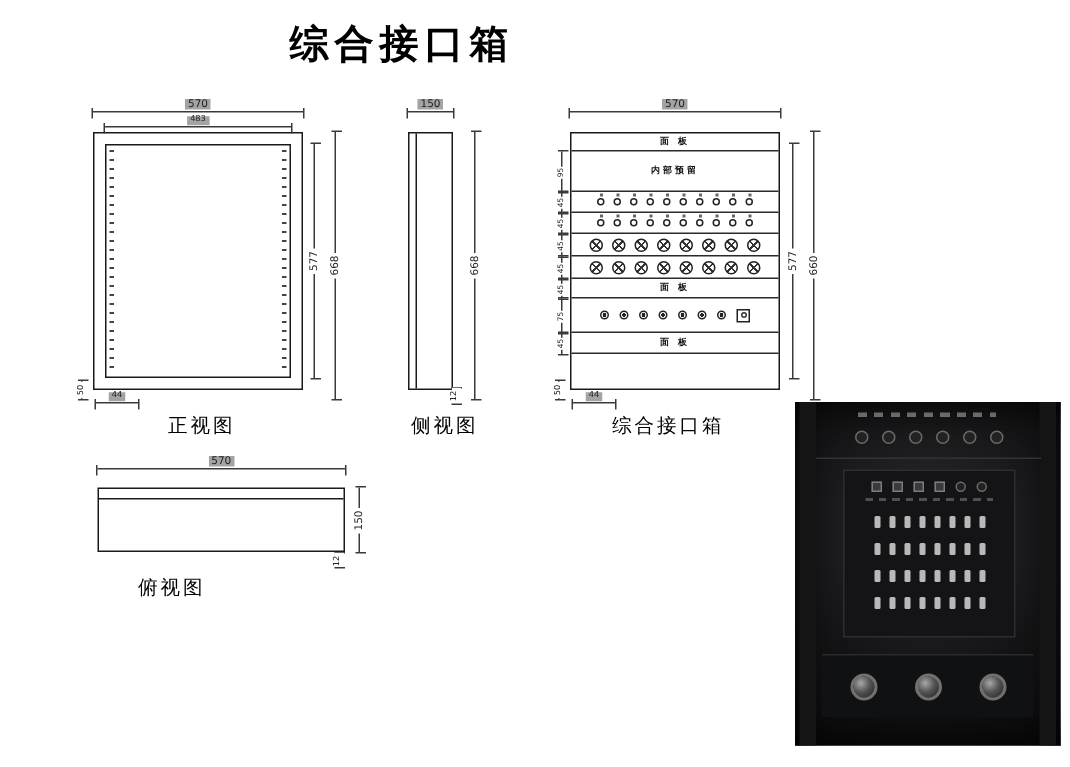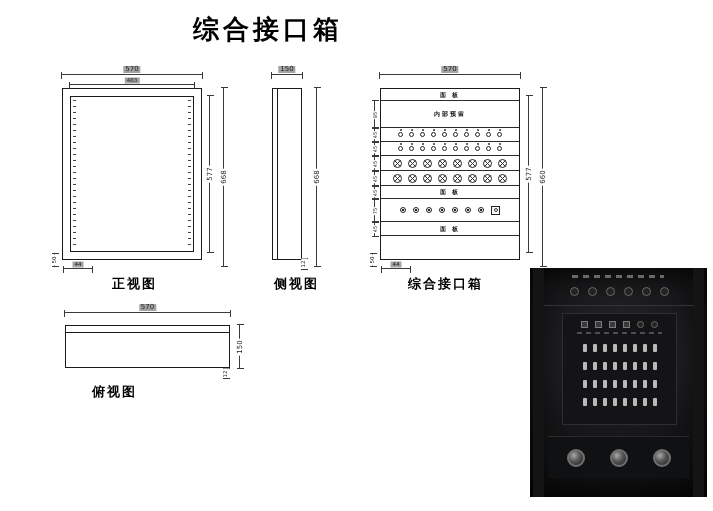--- a/index.html
+++ b/index.html
@@ -8,21 +8,21 @@
   .canvas{position:relative;width:713px;height:511px;background:#fff;overflow:hidden}
 
   .title{position:absolute;left:193px;top:12px;font-size:26px;font-weight:bold;letter-spacing:4px;color:#000}
 
   .rect{position:absolute;border:1.5px solid #1a1a1a;background:#fff}
   .rect-thin{position:absolute;border:1px solid #1a1a1a}
   .vline{position:absolute;width:0;border-left:1px solid #1a1a1a}
   .hline{position:absolute;height:0;border-top:1px solid #1a1a1a}
   .holes{position:absolute;width:3px;background-image:repeating-linear-gradient(180deg,#444 0 1.5px,transparent 1.5px 6px)}
 
-  .view-label{position:absolute;font-size:13px;font-weight:bold;letter-spacing:2px;color:#000}
+  .view-label{position:absolute;font-size:13px;font-weight:normal;letter-spacing:2px;color:#000}
 
   
   .dim-h{position:absolute;height:0;border-top:1px solid #3a3a3a}
   .dim-h::before,.dim-h::after{content:"";position:absolute;top:-3px;width:1px;height:7px;background:#3a3a3a}
   .dim-h::before{left:-1px}
   .dim-h::after{right:-1px}
   .dim-h .dlabel{position:absolute;left:50%;top:-2px;transform:translate(-50%,-100%);background:#a3a3a3;padding:0 2px;font-size:7px;line-height:1;color:#222;white-space:nowrap}
 
   .dim-v{position:absolute;width:0;border-left:1px solid #3a3a3a}
   .dim-v::before,.dim-v::after{content:"";position:absolute;left:-3px;width:7px;height:1px;background:#3a3a3a}

